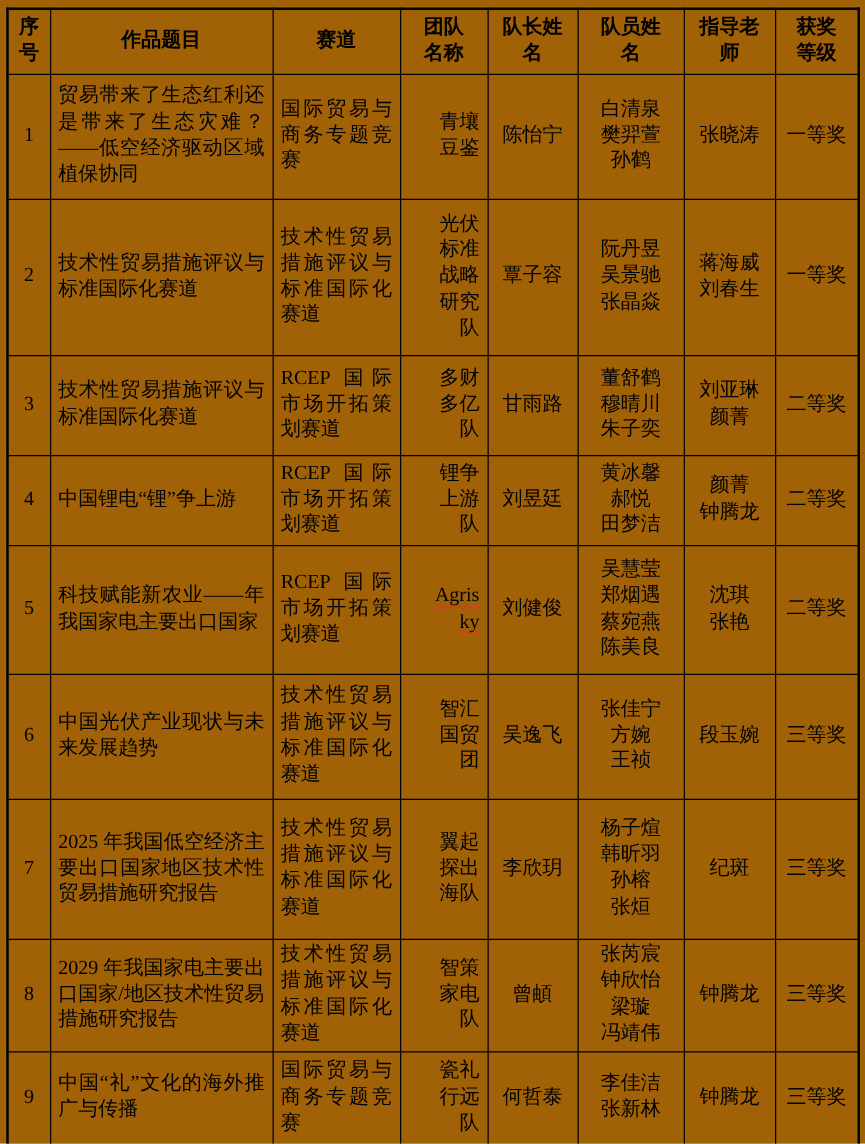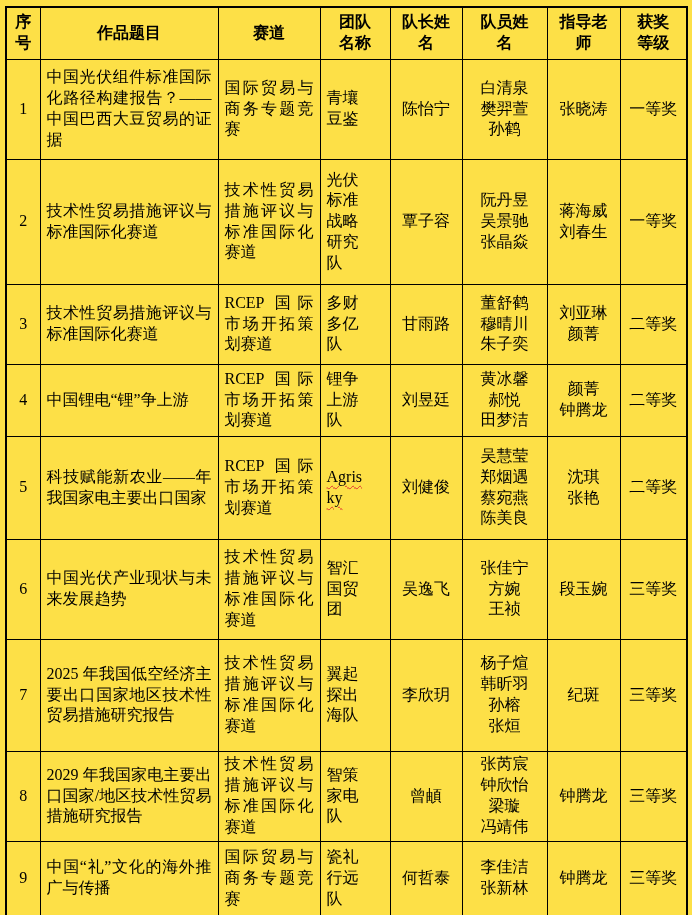--- a/index.html
+++ b/index.html
@@ -7,21 +7,21 @@
     padding: 0;
     background: #ffffff;
     width: 692px;
     font-family: "Liberation Serif", "DejaVu Serif", serif;
   }
   .page {
     width: 692px;
     height: 915px;
     box-sizing: border-box;
     padding: 6px 5px;
-    background: #fde047;
+    background: #a16207;
     overflow: hidden;
   }
   table.award-table {
     border-collapse: collapse;
     table-layout: fixed;
     width: 681px;
     border: 2px solid #000000;
   }
   .award-table th, .award-table td {
     border: 1px solid #000000;
@@ -36,21 +36,21 @@
   .award-table th {
     font-weight: bold;
     text-align: center;
     white-space: pre-line;
     padding: 4px 2px;
   }
   .c-center { text-align: center; margin-left: 16px; }
   .c-justify { text-align: justify; text-justify: inter-character; padding: 2px 9px; }
   .c-pre { white-space: pre-line; }
   .c-team {
-    text-align: left;
+    text-align: right;
     white-space: pre-line;
     padding-left: 10px;
     font-family: "Liberation Serif", "DejaVu Sans Mono", serif;
   }
   .spellcheck {
     text-decoration: underline;
     text-decoration-style: wavy;
     text-decoration-thickness: 1px;
     text-underline-offset: 3px;
   }
@@ -83,21 +83,21 @@
 名</th>
         <th>指导老
 师</th>
         <th>获奖
 等级</th>
       </tr>
     </thead>
     <tbody>
         <tr style="height: 100px;">
           <td class="c-center">1</td>
-          <td class="c-justify">中国光伏组件标准国际化路径构建报告？——中国巴西大豆贸易的证据</td>
+          <td class="c-justify">贸易带来了生态红利还是带来了生态灾难？——低空经济驱动区域植保协同</td>
           <td class="c-justify">国际贸易与商务专题竞赛</td>
           <td class="c-team">青壤
 豆鉴</td>
           <td class="c-center">陈怡宁</td>
           <td class="c-center c-pre">白清泉
 樊羿萱
 孙鹤</td>
           <td class="c-center c-pre">张晓涛</td>
           <td class="c-center">一等奖</td>
         </tr>

